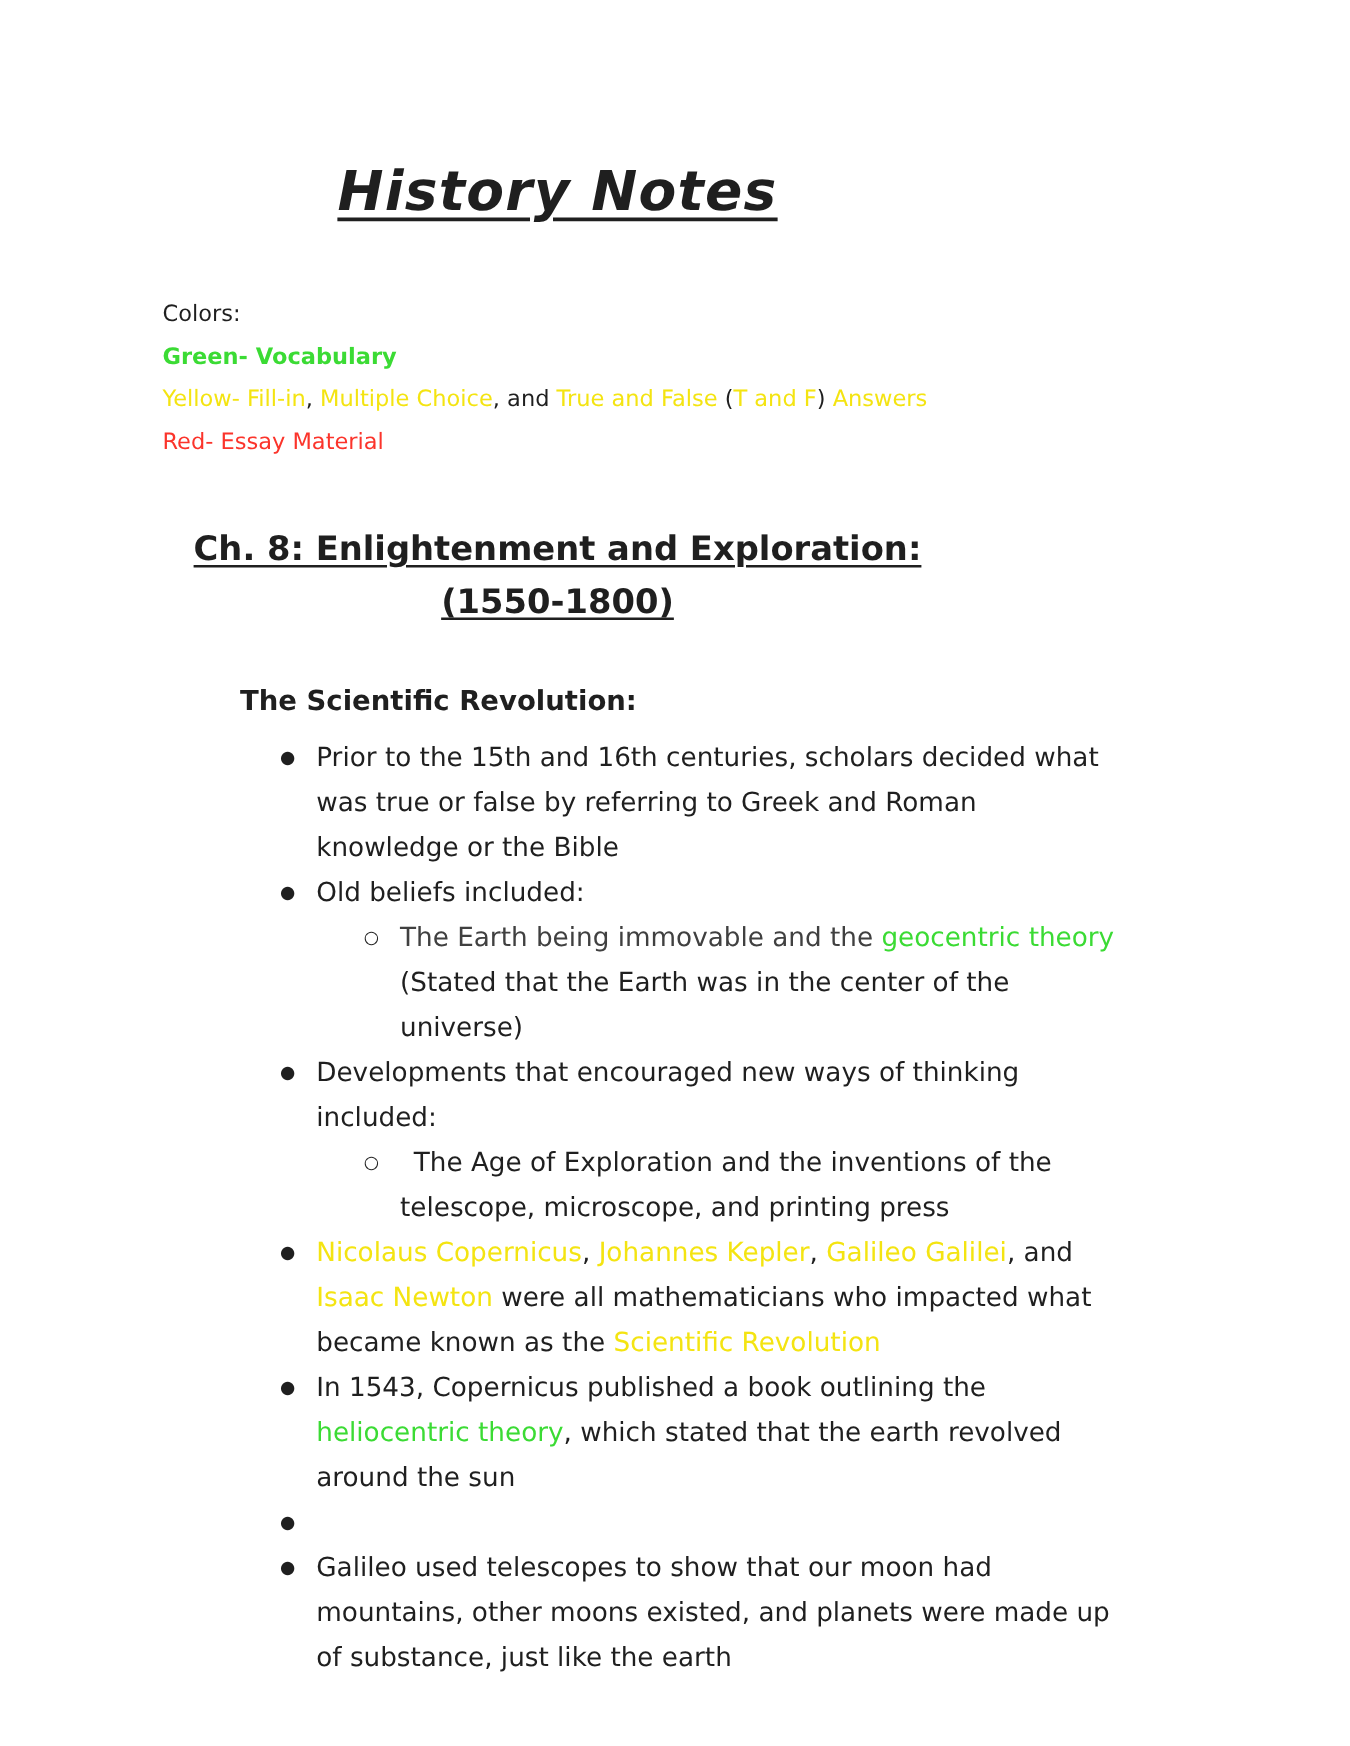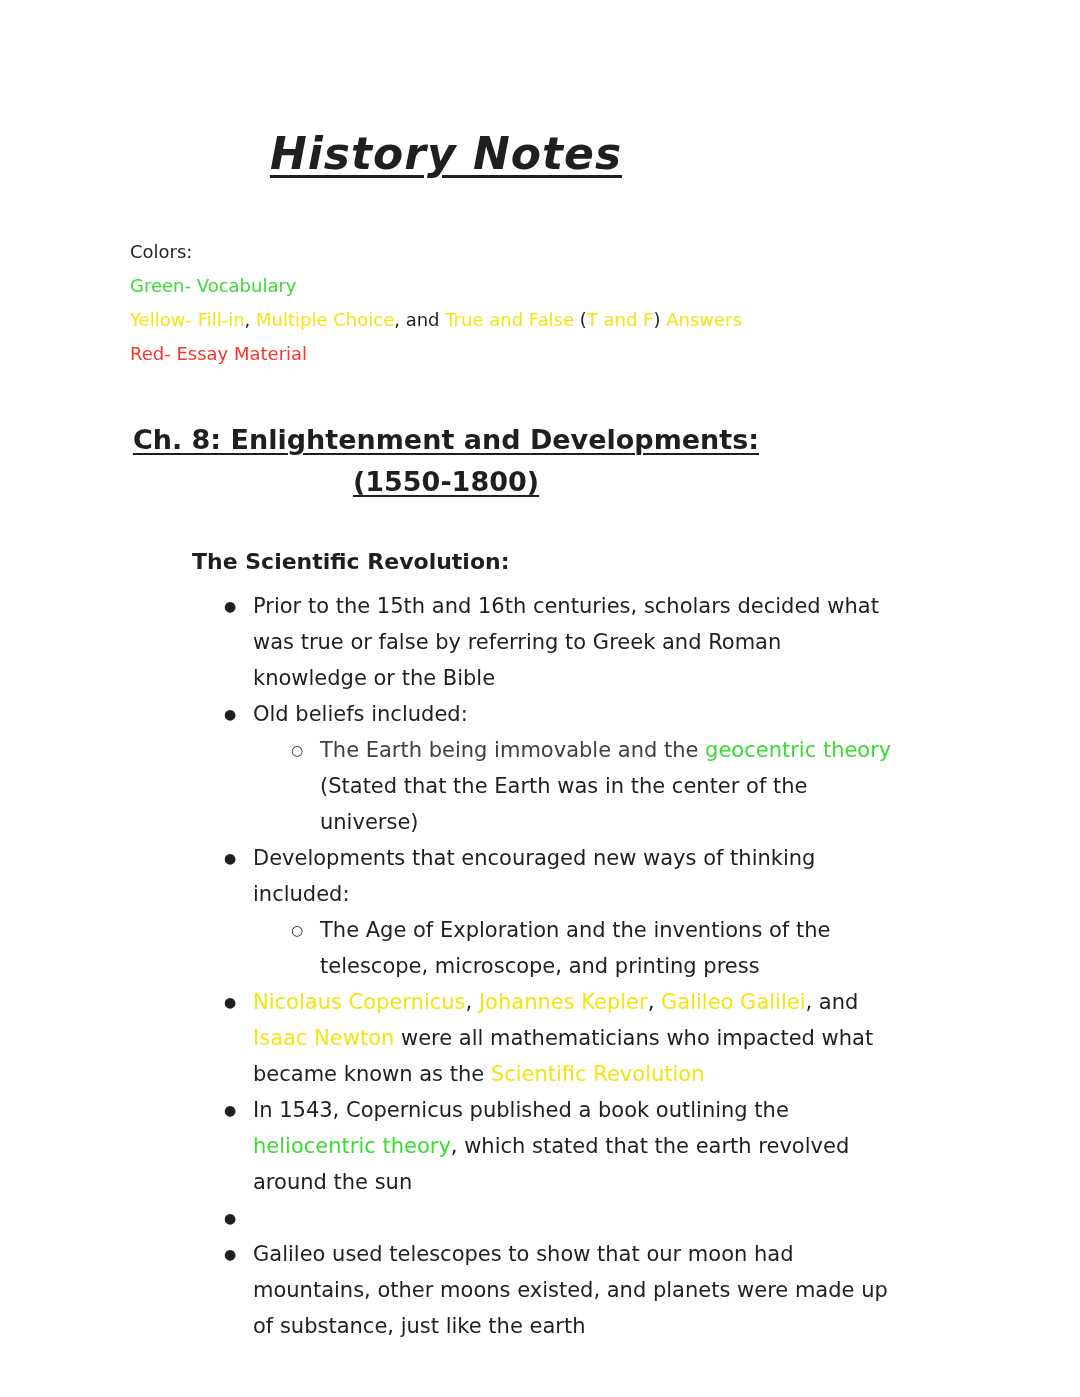--- a/index.html
+++ b/index.html
@@ -75,28 +75,28 @@
 </head>
 <body>
 
 <div class="page">
 
   <h1 class="doc-title">History Notes</h1>
 
   <div class="legend">
     <div class="legend-heading">Colors:</div>
     <div id="legend-lines">
-        <div><span style="color: rgb(59, 219, 52);">Green- Vocabulary</span></div>
+        <div><span style="color: rgb(59, 219, 52); font-weight: bold;">Green- Vocabulary</span></div>
         <div><span style="color: rgb(244, 228, 17);">Yellow- Fill-in</span><span style="color: rgb(31, 31, 31);">, </span><span style="color: rgb(244, 228, 17);">Multiple Choice</span><span style="color: rgb(31, 31, 31);">, and </span><span style="color: rgb(244, 228, 17);">True and False</span><span style="color: rgb(31, 31, 31);"> (</span><span style="color: rgb(244, 228, 17);">T and F</span><span style="color: rgb(31, 31, 31);">) </span><span style="color: rgb(244, 228, 17);">Answers</span></div>
         <div><span style="color: rgb(251, 52, 43);">Red- Essay Material</span></div>
       </div>
   </div>
 
   <h2 class="chapter-heading">
-    <span class="u">Ch. 8: Enlightenment and Developments:</span><br>
+    <span class="u">Ch. 8: Enlightenment and Exploration:</span><br>
     <span class="u">(1550-1800)</span>
   </h2>
 
   <h3 class="section-heading">The Scientific Revolution:</h3>
 
   <div class="bullets" id="bullets">
       <div class="bullet level1">
         <span class="marker">●</span>
         <span class="text"><span style="color: rgb(31, 31, 31);">Prior to the 15th and 16th centuries, scholars decided what was true or false by referring to Greek and Roman knowledge or the Bible</span></span>
       </div>
@@ -107,21 +107,21 @@
       <div class="bullet level2">
         <span class="marker">○</span>
         <span class="text"><span style="color: #404040;">The Earth being immovable and the </span><span style="color: rgb(59, 219, 52);">geocentric theory</span><span style="color: rgb(31, 31, 31);"> (Stated that the Earth was in the center of the universe)</span></span>
       </div>
       <div class="bullet level1">
         <span class="marker">●</span>
         <span class="text"><span style="color: rgb(31, 31, 31);">Developments that encouraged new ways of thinking included:</span></span>
       </div>
       <div class="bullet level2">
         <span class="marker">○</span>
-        <span class="text"><span style="color: rgb(31, 31, 31);">The Age of Exploration and the inventions of the telescope, microscope, and printing press</span></span>
+        <span class="text"><span style="color: rgb(31, 31, 31); margin-left: 11px;">The Age of Exploration and the inventions of the telescope, microscope, and printing press</span></span>
       </div>
       <div class="bullet level1">
         <span class="marker">●</span>
         <span class="text"><span style="color: rgb(244, 228, 17);">Nicolaus Copernicus</span><span style="color: rgb(31, 31, 31);">, </span><span style="color: rgb(244, 228, 17);">Johannes Kepler</span><span style="color: rgb(31, 31, 31);">, </span><span style="color: rgb(244, 228, 17);">Galileo Galilei</span><span style="color: rgb(31, 31, 31);">, and </span><span style="color: rgb(244, 228, 17);">Isaac Newton</span><span style="color: rgb(31, 31, 31);"> were all mathematicians who impacted what became known as the </span><span style="color: rgb(244, 228, 17);">Scientific Revolution</span></span>
       </div>
       <div class="bullet level1">
         <span class="marker">●</span>
         <span class="text"><span style="color: rgb(31, 31, 31);">In 1543, Copernicus published a book outlining the </span><span style="color: rgb(59, 219, 52);">heliocentric theory</span><span style="color: rgb(31, 31, 31);">, which stated that the earth revolved around the sun</span></span>
       </div>
       <div class="bullet level1">

